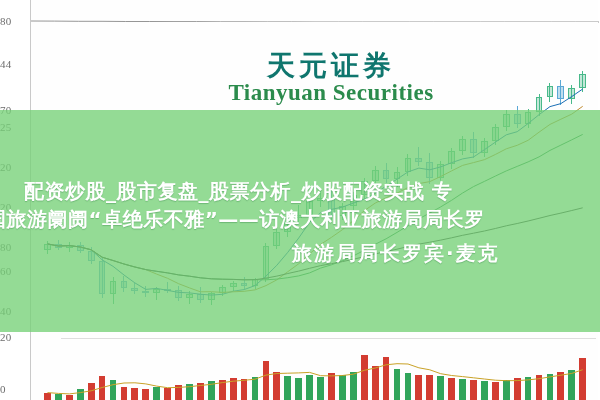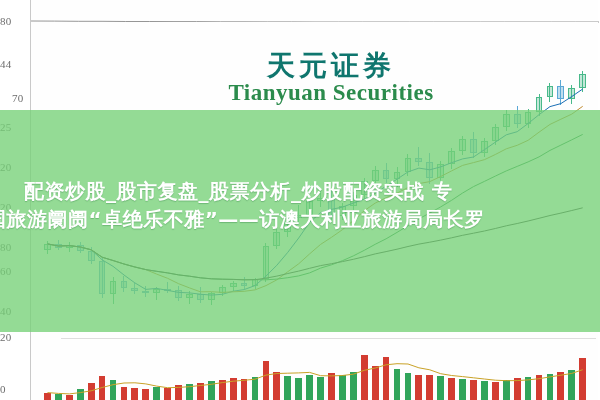--- a/index.html
+++ b/index.html
@@ -284,34 +284,35 @@
         <svg class="ma" width="568" height="64">
           <polyline points="16.5,56.6 27.4,57.4 38.3,57.9 49.3,56.6 60.2,54.8 71.1,51.5 82.0,48.7 93.0,47.0 103.9,46.8 114.8,47.9 125.7,50.1 136.6,51.7 147.6,51.4 158.5,50.7 169.4,49.5 180.3,48.3 191.3,46.6 202.2,45.2 213.1,44.3 224.0,43.2 235.0,39.1 245.9,37.5 256.8,37.2 267.7,36.9 278.6,36.4 289.6,39.7 300.5,39.9 311.4,39.5 322.3,38.2 333.3,34.3 344.2,32.0 355.1,28.8 366.0,27.7 377.0,28.0 387.9,31.8 398.8,33.8 409.7,37.7 420.6,39.5 431.6,40.6 442.5,41.8 453.4,43.0 464.3,44.2 475.3,44.7 486.2,44.6 497.1,43.9 508.0,42.7 519.0,40.9 529.9,39.2 540.8,37.4 551.7,33.7" fill="none" stroke="#c9a227" stroke-width="1"></polyline>
         </svg>
         <div class="tick" style="top: 2px;"></div>
       </div>
   </div>
 
   <div id="axis-layer">
       <div class="axis-label" style="top: 15px;">80</div>
       <div class="axis-label" style="top: 58px;">44</div>
-      <div class="axis-label" style="top: 92px; margin-left: 12px;">70</div>
+      <div class="axis-label" style="top: 104px;">70</div>
       <div class="axis-label" style="top: 121px;">25</div>
       <div class="axis-label" style="top: 161px;">20</div>
       <div class="axis-label" style="top: 201px;">20</div>
       <div class="axis-label" style="top: 241px;">80</div>
       <div class="axis-label" style="top: 265px;">60</div>
       <div class="axis-label" style="top: 305px; font-family: Liberation Serif, serif;">40</div>
       <div class="axis-label" style="top: 331px;">20</div>
       <div class="axis-label" style="top: 383px;">0</div>
     </div>
 
   <div id="overlay-band"></div>
 
   <div id="watermark">
     <div class="wm-cn">天元证券</div>
     <div class="wm-en">Tianyuan Securities</div>
   </div>
 
   <div class="headline" id="headline-1">配资炒股_股市复盘_股票分析_炒股配资实战 专</div>
   <div class="headline" id="headline-2">国旅游阛阓“卓绝乐不雅”——访澳大利亚旅游局局长罗</div>
+  <div class="headline" id="headline-3">旅游局局长罗宾·麦克</div>
 
 </div>
 
 </body></html>

